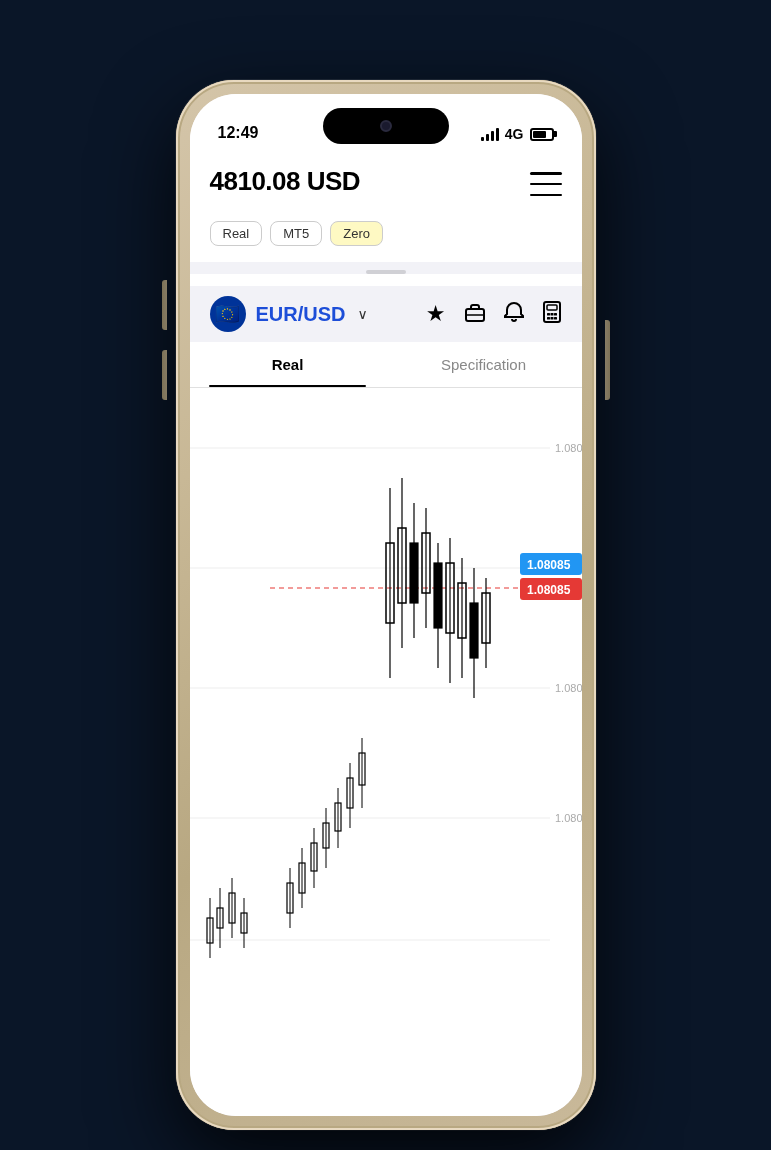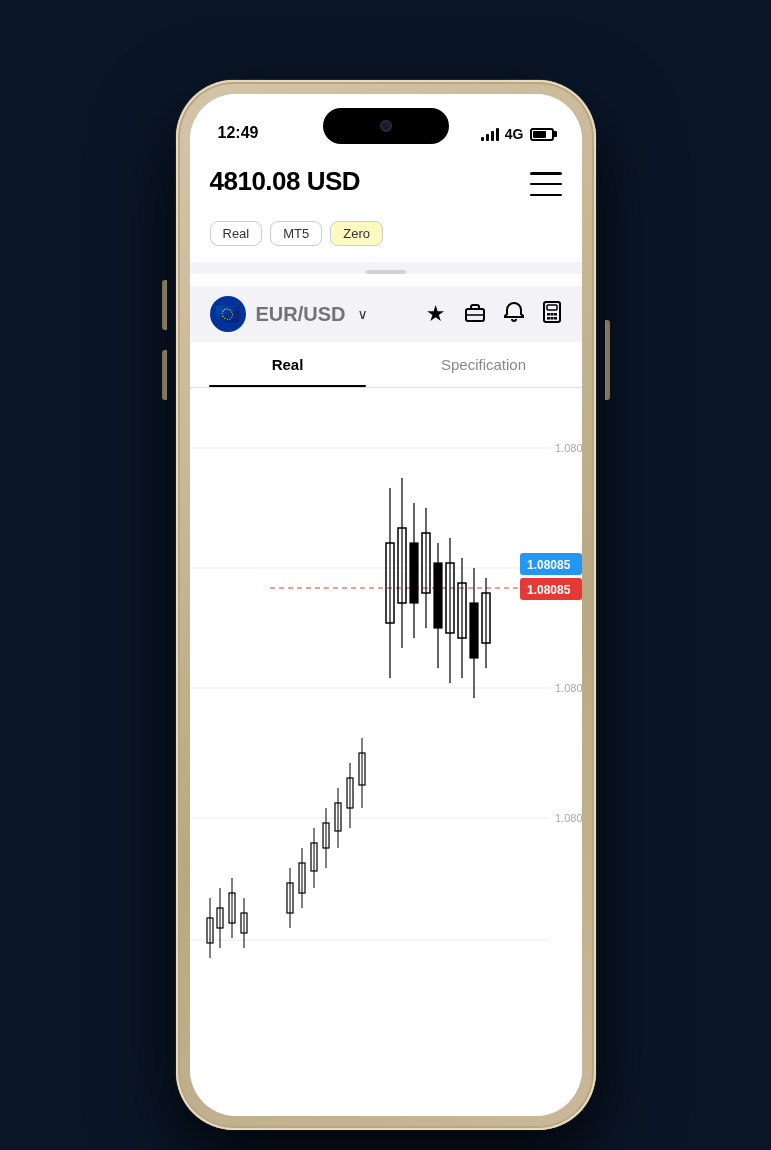--- a/index.html
+++ b/index.html
@@ -247,21 +247,21 @@
       background: #003399;
       display: flex;
       align-items: center;
       justify-content: center;
       font-size: 20px;
     }
 
     .instrument-name {
       font-size: 20px;
       font-weight: 700;
-      color: #737373;
+      color: #1d4ed8;
     }
 
     .chevron-down {
       color: #333;
       font-size: 14px;
       margin-left: 2px;
     }
 
     .instrument-actions {
       display: flex;

